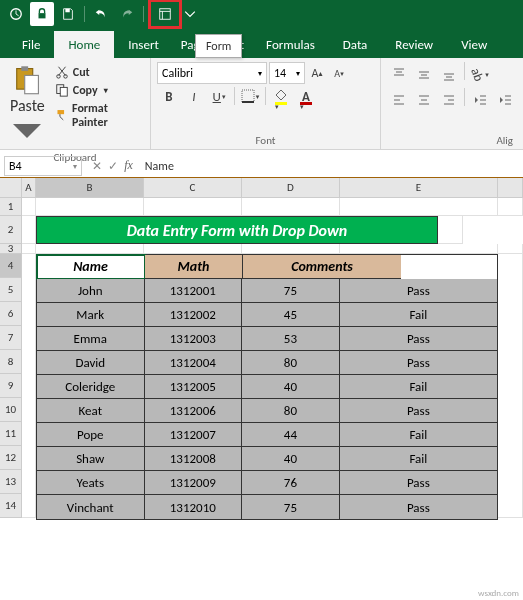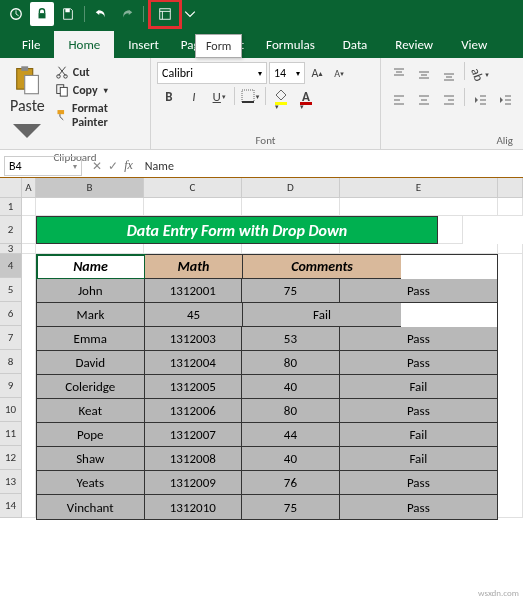--- a/index.html
+++ b/index.html
@@ -397,20 +397,21 @@
             </div>
             <div id="tbody">
                 <div class="trow">
                   <div class="tcell td tc1">John</div>
                   <div class="tcell td tc2">1312001</div>
                   <div class="tcell td tc3">75</div>
                   <div class="tcell td tc4">Pass</div>
                 </div>
                 <div class="trow">
                   <div class="tcell td tc1">Mark</div>
+                  <div class="tcell td tc2">1312002</div>
                   <div class="tcell td tc3">45</div>
                   <div class="tcell td tc4">Fail</div>
                 </div>
                 <div class="trow">
                   <div class="tcell td tc1">Emma</div>
                   <div class="tcell td tc2">1312003</div>
                   <div class="tcell td tc3">53</div>
                   <div class="tcell td tc4">Pass</div>
                 </div>
                 <div class="trow">

